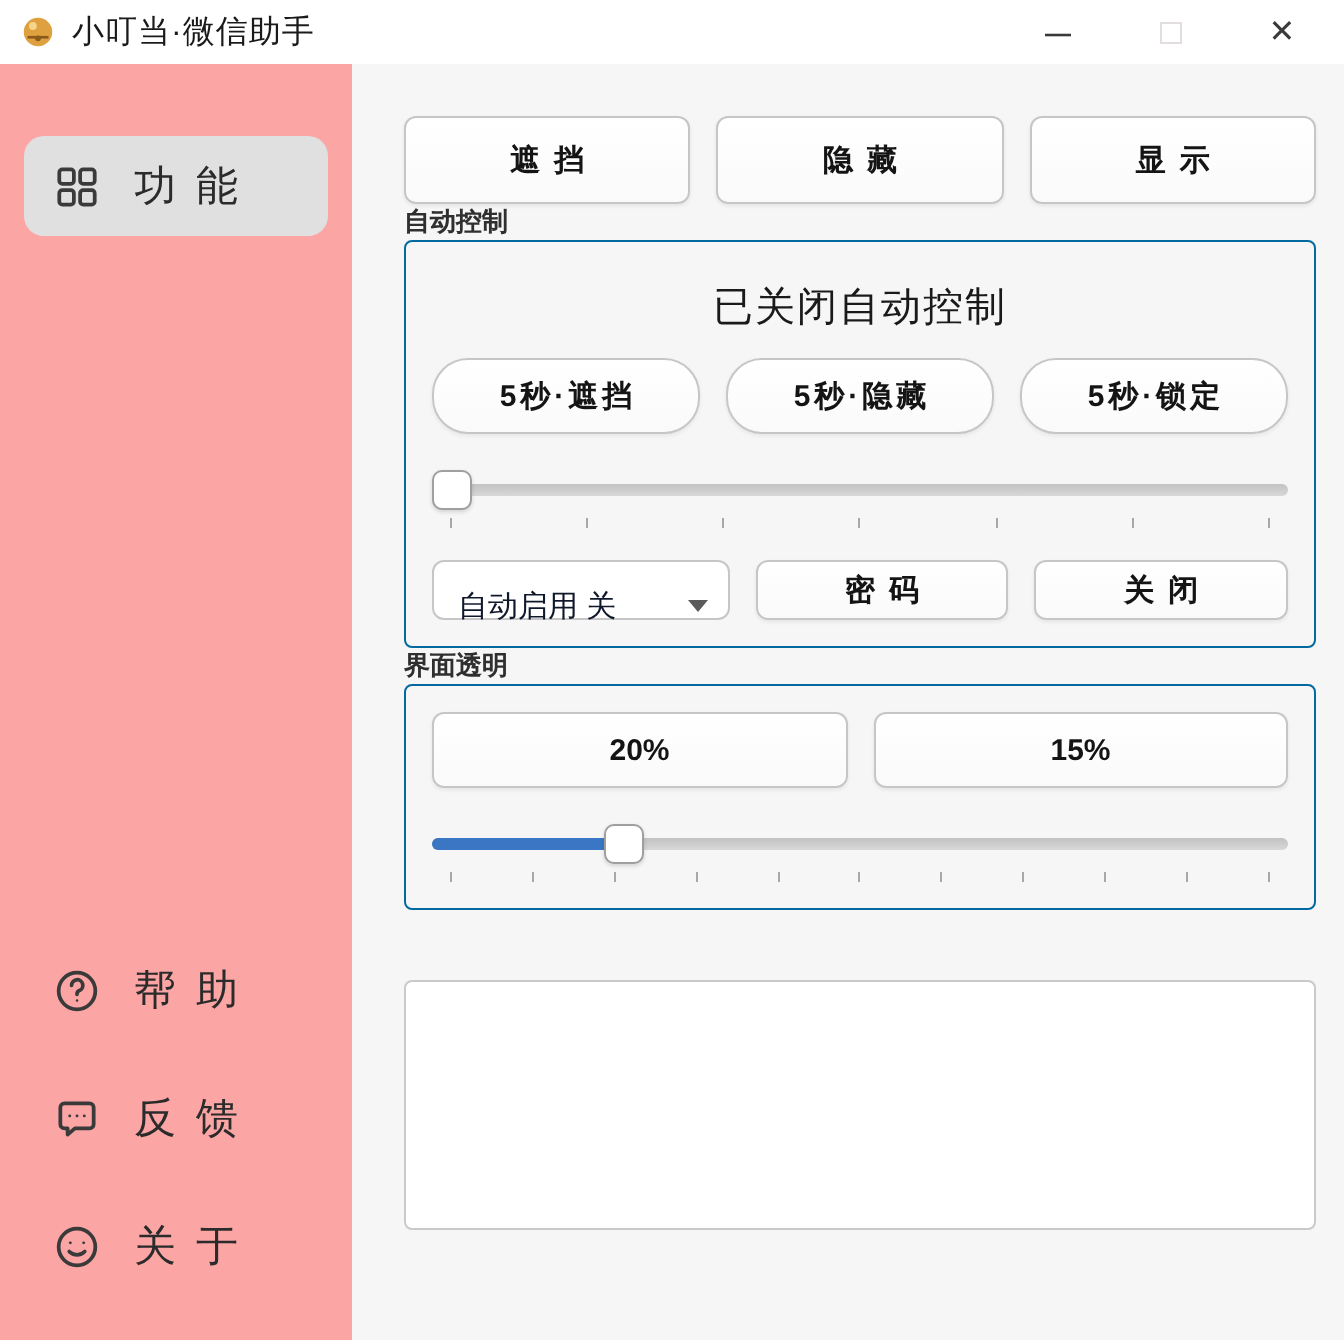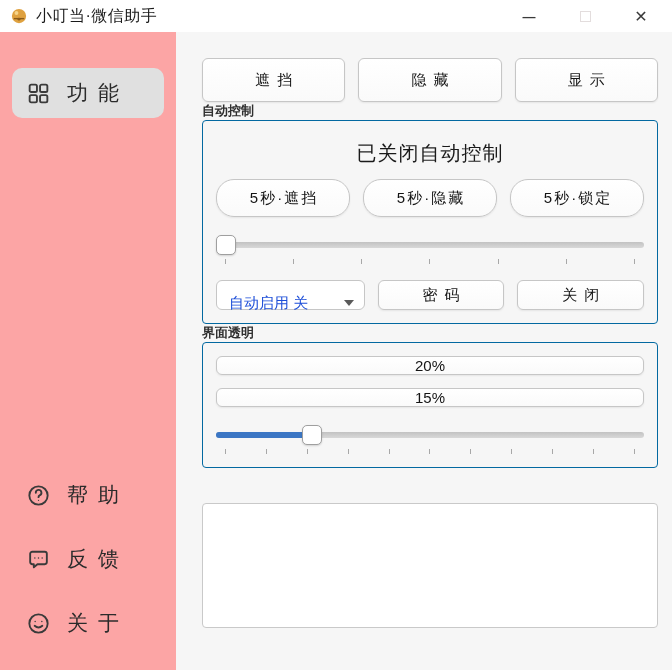--- a/index.html
+++ b/index.html
@@ -34,54 +34,54 @@
   .side-bottom .side-item { height: 46px; }
   .side-bottom .side-item + .side-item { margin-top: 18px; }
 
   
   .main { flex: 1 1 auto; padding: 26px 14px 0 26px; display: flex; flex-direction: column; }
   .btn-row { display: flex; gap: 13px; }
   .btn-row .btn { flex: 1 1 0; }
   .btn { background: linear-gradient(#ffffff, #fafafa); border: 1px solid #c6c6c6;
     border-radius: 6px; font-size: 15px; color: #141414; display: flex; align-items: center;
     justify-content: center; cursor: pointer; box-shadow: 0 1px 2px rgba(0,0,0,0.07);
-    font-family: "Liberation Sans", sans-serif; }
+    font-family: "Liberation Sans", sans-serif; font-weight: bold; }
   .btn.sp { letter-spacing: 7px; text-indent: 7px; }
   .btn.sp2 { letter-spacing: 2px; text-indent: 2px; }
   .top-actions .btn { height: 44px; }
 
   .section-label { font-size: 13px; color: #2f2f2f; height: 15px; font-weight: bold; }
   .groupbox { margin-top: 3px; border: 1px solid #0369a1; border-radius: 4px; padding: 13px; }
 
   .status-heading { text-align: center; font-size: 20px; color: #1a1a1a; margin-top: 6px;
     letter-spacing: 1px; }
   .timer-row { margin-top: 12px; }
   .timer-row .btn { height: 38px; border-radius: 18px; }
   .ctl-row { margin-top: 16px; display: flex; gap: 13px; height: 30px; }
   .ctl-row > * { flex: 1 1 0; }
   .dropdown { background: #ffffff; border: 1px solid #c6c6c6; border-radius: 6px;
-    display: flex; align-items: center; font-size: 15px; color: #1d4ed8; padding: 16px 10px 0 12px;
+    display: flex; align-items: center; font-size: 15px; color: #0f172a; padding: 16px 10px 0 12px;
     cursor: pointer; }
   .dropdown .dd-label { flex: 1 1 auto; white-space: nowrap; }
   .dd-arrow { width: 0; height: 0; border-left: 5px solid transparent;
     border-right: 5px solid transparent; border-top: 6px solid #5a5a5a; margin-left: 6px; }
 
   
   .slider { position: relative; height: 20px; margin-top: 18px; }
   .slider .track { position: absolute; left: 0; right: 0; top: 7px; height: 6px;
     background: linear-gradient(#c2c2c2, #d8d8d8); border-radius: 3px; cursor: pointer; }
   .slider .fill { position: absolute; left: 0; top: 7px; height: 6px; border-radius: 3px; }
   .slider .thumb { position: absolute; top: 0; width: 20px; height: 20px; background: #ffffff;
     border: 1px solid #9f9f9f; border-radius: 5px; box-shadow: 0 1px 2px rgba(0,0,0,0.15);
     cursor: grab; }
   .ticks { display: flex; justify-content: space-between; margin-top: 4px; height: 5px;
     padding: 0 9px; }
   .ticks .tick { width: 1px; height: 5px; background: #a8a8a8; }
 
-  .preset-row { margin-top: 0; flex-direction: column; }
+  .preset-row { margin-top: 0; }
   .preset-row .btn { height: 38px; }
 
   .log-area { margin-top: 35px; width: 100%; height: 125px; background: #ffffff;
     border: 1px solid #c9c9c9; border-radius: 4px; resize: none; outline: none;
     font-family: "Liberation Sans", sans-serif; font-size: 14px; padding: 8px; }
 
   svg { display: block; }
 </style>
 </head>
 <body>

